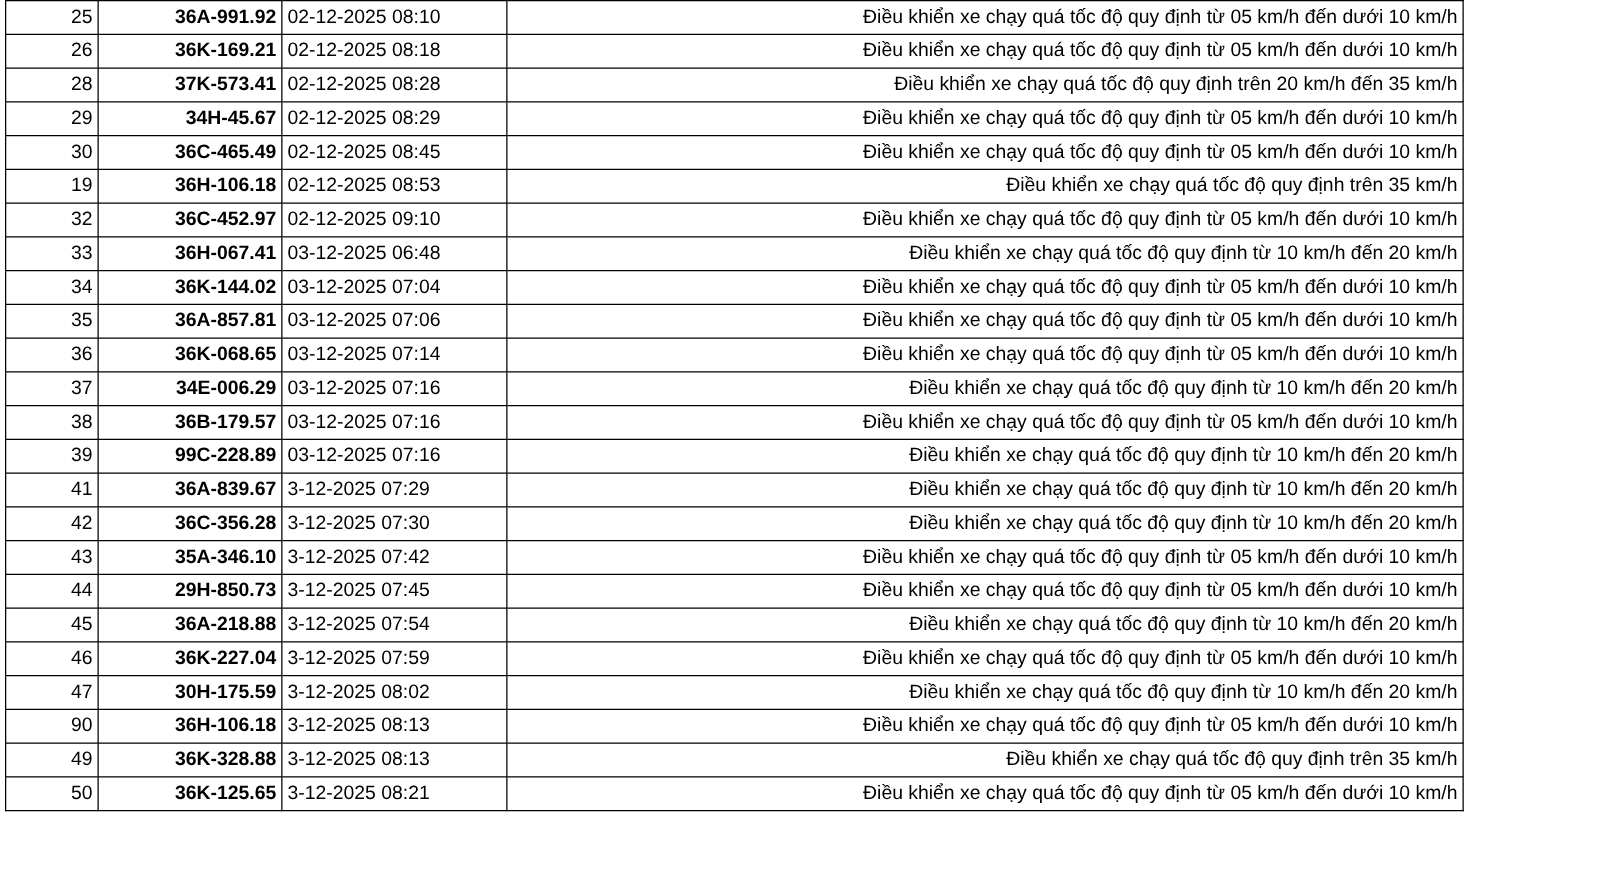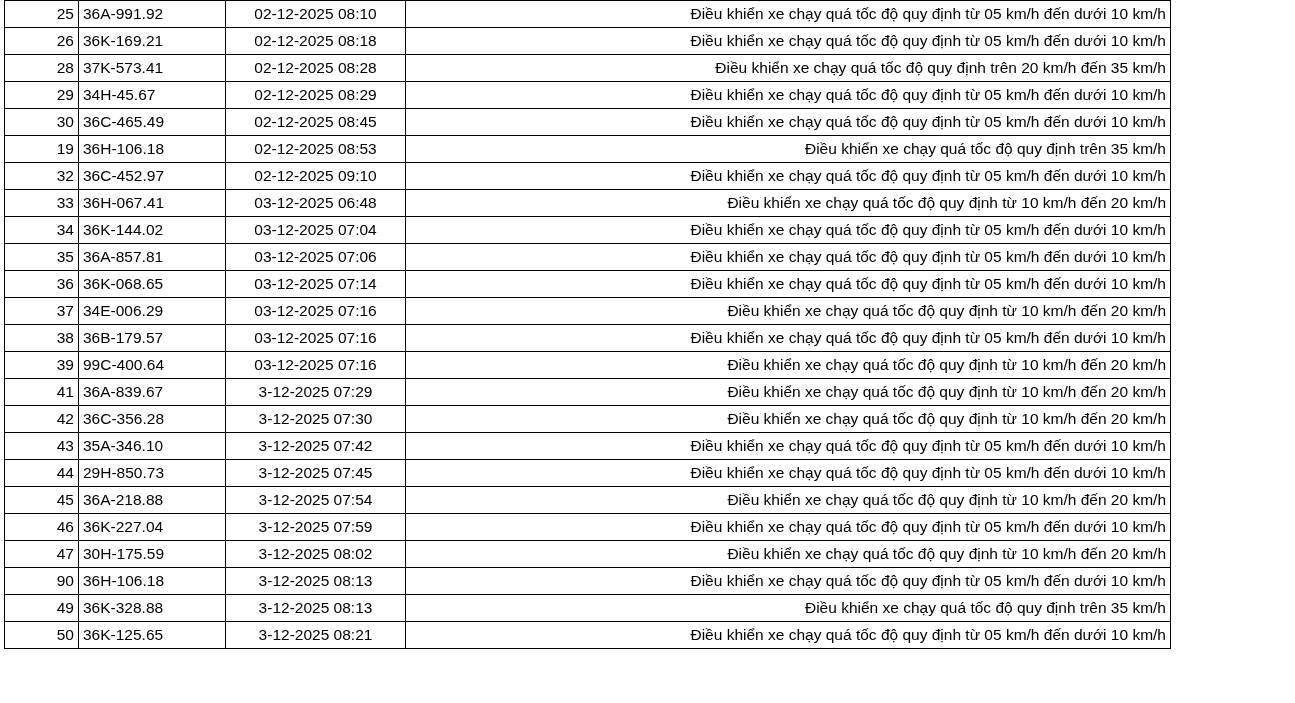--- a/index.html
+++ b/index.html
@@ -35,22 +35,22 @@
 
   table.violations td {
     border: 1px solid #000000;
     height: 26px;
     padding: 0 4px;
     vertical-align: middle;
     white-space: nowrap;
     overflow: hidden;
   }
   td.idx { text-align: right; padding-right: 9px; }
-  td.plate { text-align: left; }
-  td.time { text-align: center; }
+  td.plate { text-align: right; font-weight: bold; }
+  td.time { text-align: left; }
   td.desc { text-align: right; }
 </style>
 </head>
 <body>
 
 <div class="sheet">
   <table class="violations">
     <colgroup>
       <col class="c-idx">
       <col class="c-plate">
@@ -131,21 +131,21 @@
           <td class="desc">Điều khiển xe chạy quá tốc độ quy định từ 10 km/h đến 20 km/h</td>
         </tr>
         <tr>
           <td class="idx">38</td>
           <td class="plate">36B-179.57</td>
           <td class="time">03-12-2025 07:16</td>
           <td class="desc">Điều khiển xe chạy quá tốc độ quy định từ 05 km/h đến dưới 10 km/h</td>
         </tr>
         <tr>
           <td class="idx">39</td>
-          <td class="plate">99C-400.64</td>
+          <td class="plate">99C-228.89</td>
           <td class="time">03-12-2025 07:16</td>
           <td class="desc">Điều khiển xe chạy quá tốc độ quy định từ 10 km/h đến 20 km/h</td>
         </tr>
         <tr>
           <td class="idx">41</td>
           <td class="plate">36A-839.67</td>
           <td class="time">3-12-2025 07:29</td>
           <td class="desc">Điều khiển xe chạy quá tốc độ quy định từ 10 km/h đến 20 km/h</td>
         </tr>
         <tr>

